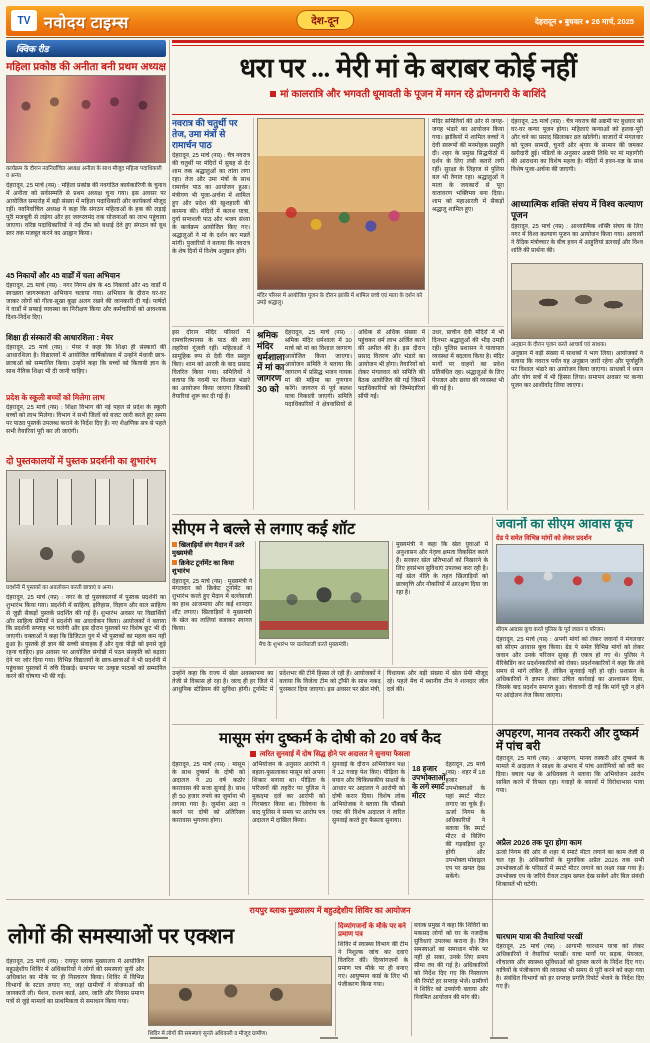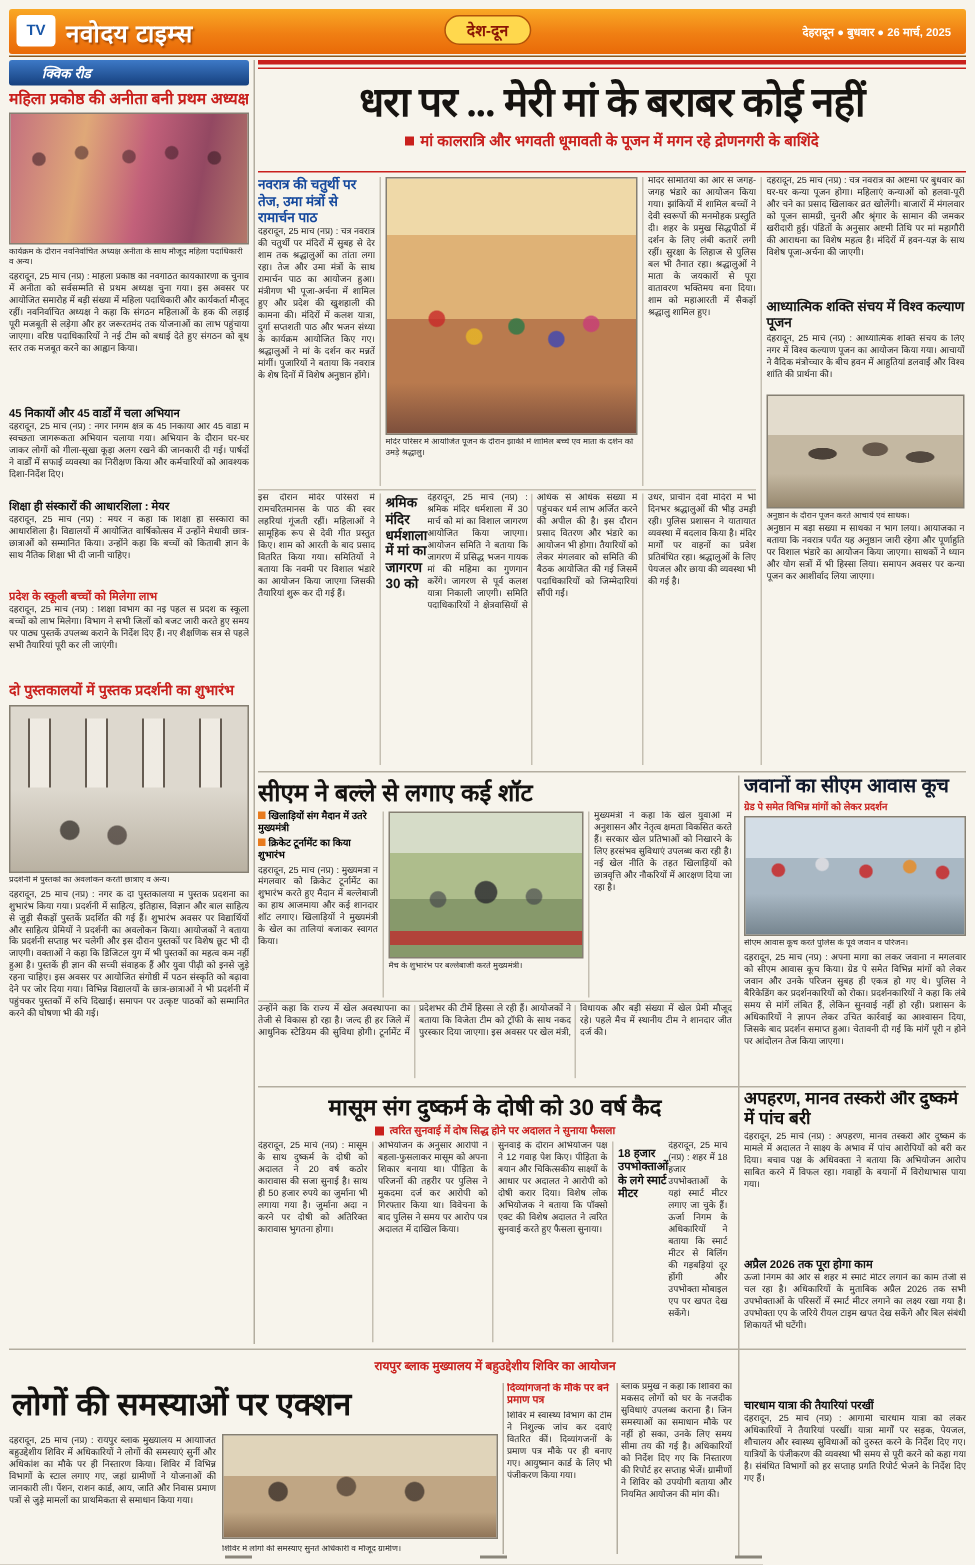--- a/index.html
+++ b/index.html
@@ -29,21 +29,21 @@
   .sub.red { color:#c9201d; }
   .grow { flex:1 1 auto; min-height:0; }
   .h40{height:40px}.h46{height:46px}.h48{height:48px}.h80{height:80px}.h86{height:86px}
   .vsep { width:1px; background:#c5bfb2; margin:0 3px; flex:0 0 1px; }
   .photo { border:1px solid #857f72; flex:0 0 auto; }
 
   
   .leftcol { position:absolute; left:6px; top:40px; width:160px; height:856px; display:flex;
     flex-direction:column; overflow:hidden; }
   .qr-header { background:linear-gradient(180deg,#3d79c6,#16407e); color:#fff; font-weight:bold;
-    font-style:italic; font-size:9px; padding:2px 22px; border-radius:2px; }
+    font-style:italic; font-size:9px; padding:2px 10px; border-radius:2px; }
   .red-head { color:#c9201d; font-weight:bold; font-size:10.5px; line-height:1.15; margin:3px 0; }
   .red-head.sm { font-size:9.5px; margin-top:6px; }
   .p-women { height:88px; background:
     radial-gradient(circle at 12% 35%, rgba(51,22,32,.55) 0 4px, transparent 5px),
     radial-gradient(circle at 30% 30%, rgba(51,22,32,.5) 0 4px, transparent 5px),
     radial-gradient(circle at 50% 33%, rgba(51,22,32,.5) 0 4px, transparent 5px),
     radial-gradient(circle at 68% 30%, rgba(51,22,32,.5) 0 4px, transparent 5px),
     radial-gradient(circle at 86% 34%, rgba(51,22,32,.55) 0 4px, transparent 5px),
     linear-gradient(100deg,#c4707f,#dfa878 30%,#c2607a 55%,#934862 78%,#b4786a); }
   .p-exhibit { height:112px; background-color:#cfc9bd;
@@ -102,21 +102,21 @@
     radial-gradient(circle at 50% 55%, rgba(40,40,45,.8) 0 7px, transparent 8px),
     radial-gradient(circle at 25% 60%, rgba(60,60,70,.6) 0 5px, transparent 6px),
     radial-gradient(circle at 75% 58%, rgba(60,60,70,.6) 0 5px, transparent 6px),
     linear-gradient(180deg,#d6dcc8 0 28%,#aebd8c 28% 60%,#87996b 60% 82%,#b2433a 82% 92%,#87996b 92% 100%); }
   .c-right { width:92px; display:flex; }
   .cbottom { height:52px; margin-top:2px; border-top:1px solid #c5bfb2; padding-top:2px; }
   .threecol { columns:3; column-gap:6px; column-rule:1px solid #c5bfb2; }
 
   .march { position:absolute; left:496px; top:517px; width:148px; height:202px; display:flex;
     flex-direction:column; overflow:hidden; }
-  .story-head-lg { font-size:13px; font-weight:bold; color:#0f172a; line-height:1.1; }
+  .story-head-lg { font-size:13px; font-weight:bold; color:#0f766e; line-height:1.1; }
   .kicker-red { color:#c9201d; font-weight:bold; font-size:6.5px; margin:2px 0; }
   .p-march { height:80px; background:
     radial-gradient(circle at 15% 45%, rgba(200,40,40,.85) 0 4px, transparent 5px),
     radial-gradient(circle at 35% 40%, rgba(220,220,225,.9) 0 4px, transparent 5px),
     radial-gradient(circle at 55% 46%, rgba(200,40,40,.85) 0 4px, transparent 5px),
     radial-gradient(circle at 75% 42%, rgba(230,140,40,.85) 0 4px, transparent 5px),
     radial-gradient(circle at 90% 47%, rgba(200,40,40,.85) 0 4px, transparent 5px),
     linear-gradient(180deg,#d3dde6 0 35%,#a9b8c4 35% 65%,#76858f 100%); }
 
   
@@ -261,21 +261,21 @@
     <div class="story-head-lg">जवानों का सीएम आवास कूच</div>
     <div class="kicker-red">ग्रेड पे समेत विभिन्न मांगों को लेकर प्रदर्शन</div>
     <div class="photo p-march"></div>
     <div class="caption">सीएम आवास कूच करते पुलिस के पूर्व जवान व परिजन।</div>
     <div class="body grow">देहरादून, 25 मार्च (नप्र) : अपनी मांगों को लेकर जवानों ने मंगलवार को सीएम आवास कूच किया। ग्रेड पे समेत विभिन्न मांगों को लेकर जवान और उनके परिजन सुबह ही एकत्र हो गए थे। पुलिस ने बैरिकेडिंग कर प्रदर्शनकारियों को रोका। प्रदर्शनकारियों ने कहा कि लंबे समय से मांगें लंबित हैं, लेकिन सुनवाई नहीं हो रही। प्रशासन के अधिकारियों ने ज्ञापन लेकर उचित कार्रवाई का आश्वासन दिया, जिसके बाद प्रदर्शन समाप्त हुआ। चेतावनी दी गई कि मांगें पूरी न होने पर आंदोलन तेज किया जाएगा।</div>
   </div>
 
   <div class="hline" style="left:172px;top:724px;width:472px;"></div>
 
   <div class="court">
-    <div class="court-head">मासूम संग दुष्कर्म के दोषी को 30 वर्ष कैद</div>
+    <div class="court-head">मासूम संग दुष्कर्म के दोषी को 20 वर्ष कैद</div>
     <div class="court-kicker"><span class="sq"></span><span>त्वरित सुनवाई में दोष सिद्ध होने पर अदालत ने सुनाया फैसला</span></div>
     <div class="fourcol">
       <div class="fc">
           <div class="body grow">देहरादून, 25 मार्च (नप्र) : मासूम के साथ दुष्कर्म के दोषी को अदालत ने 20 वर्ष कठोर कारावास की सजा सुनाई है। साथ ही 50 हजार रुपये का जुर्माना भी लगाया गया है। जुर्माना अदा न करने पर दोषी को अतिरिक्त कारावास भुगतना होगा।</div>
         </div>
       <div class="vsep"></div>
       <div class="fc">
           <div class="body grow">अभियोजन के अनुसार आरोपी ने बहला-फुसलाकर मासूम को अपना शिकार बनाया था। पीड़िता के परिजनों की तहरीर पर पुलिस ने मुकदमा दर्ज कर आरोपी को गिरफ्तार किया था। विवेचना के बाद पुलिस ने समय पर आरोप पत्र अदालत में दाखिल किया।</div>
         </div>
       <div class="vsep"></div>

